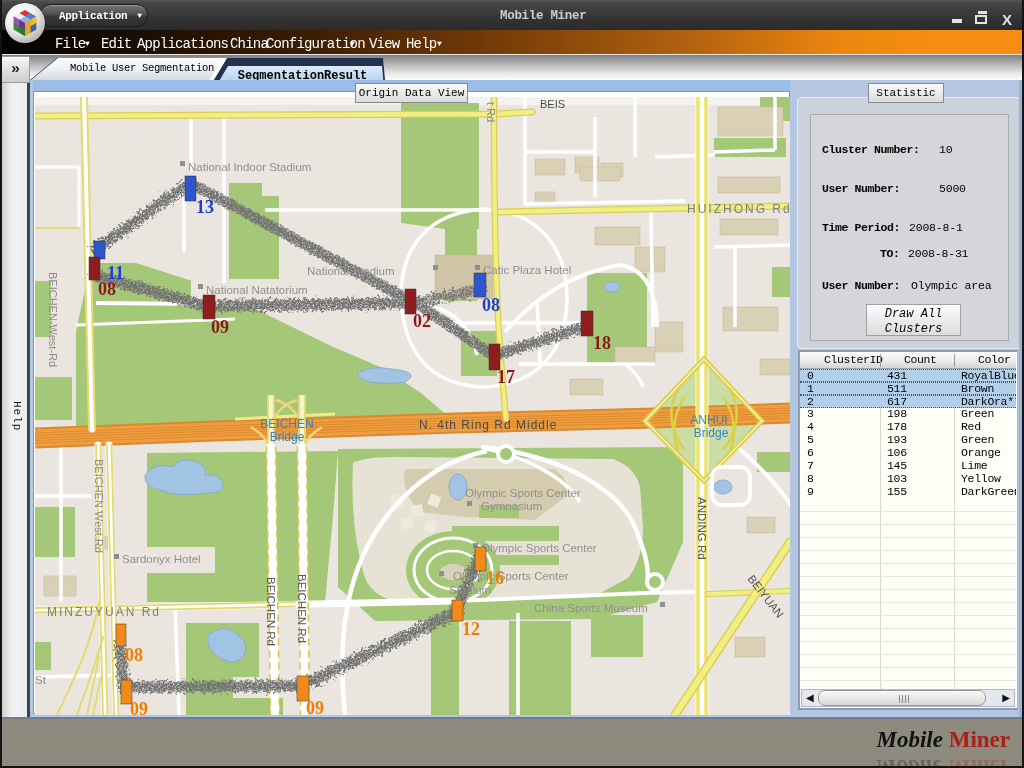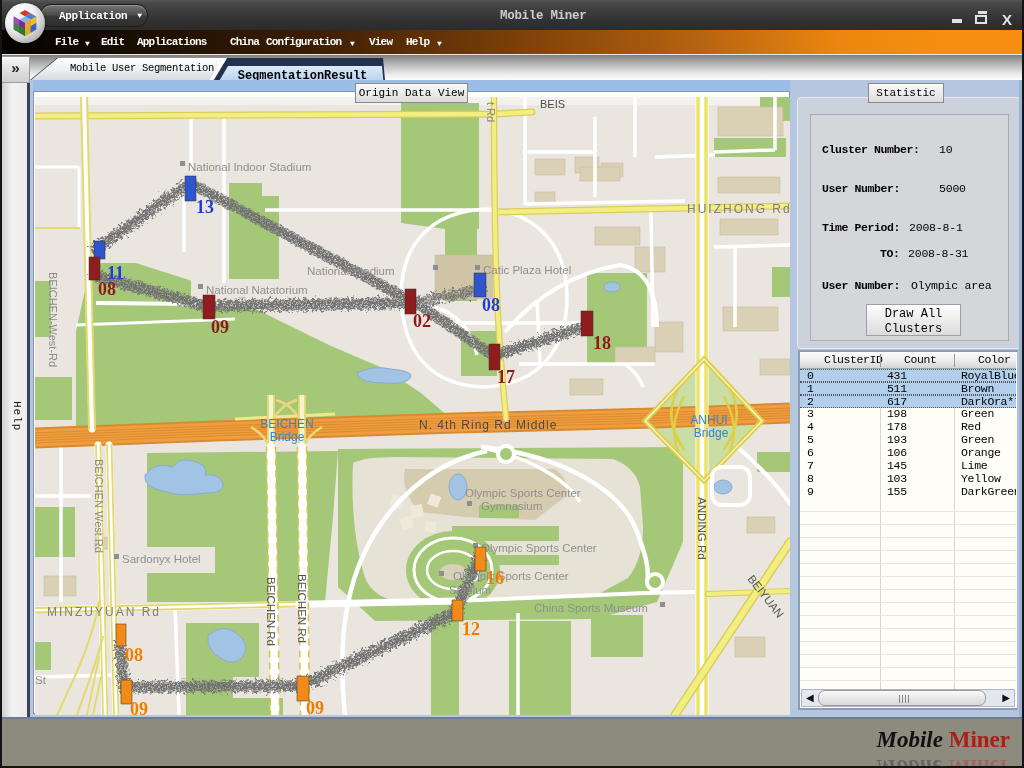--- a/index.html
+++ b/index.html
@@ -19,21 +19,21 @@
 background:radial-gradient(circle at 35% 30%,#ffffff 0,#f0f0f0 40%,#b8b8b8 75%,#8a8a8a 100%);
 box-shadow:0 1px 3px rgba(0,0,0,.7);z-index:60;}
 #appbtn{position:absolute;left:40px;top:4px;width:108px;height:23px;border-radius:11px;
 background:linear-gradient(180deg,#757575 0,#4e4e4e 45%,#383838 55%,#2f2f2f 100%);
 border:1px solid #1c1c1c;box-shadow:inset 0 1px 0 rgba(255,255,255,.25);
 color:#fff;font-size:11px;font-weight:bold;letter-spacing:-0.4px;line-height:21px;padding-left:18px;z-index:50;}
 #appbtn .arr{display:inline-block;margin-left:10px;font-size:8px;vertical-align:1px;}
 
 #menubar{position:absolute;left:0;top:30px;width:1024px;height:24px;
 background:linear-gradient(90deg,#050200 0,#180c02 12%,#3a1d04 30%,#7a3f08 50%,#b56310 68%,#ec860f 82%,#f78e11 92%);}
-.mi{position:absolute;top:6px;color:#fff;font-size:11px;font-weight:bold;letter-spacing:-0.8px;}
+.mi{position:absolute;top:6px;color:#fff;font-size:14px;font-weight:normal;letter-spacing:-0.8px;}
 .ma{position:absolute;top:9px;color:#fff;font-size:8px;}
 
 #tabstrip{position:absolute;left:0;top:54px;width:1024px;height:26px;
 background:linear-gradient(180deg,#7e7e7e 0,#b4b4b4 35%,#e9e9e9 75%,#fdfdfd 100%);border-top:1px solid #e8e8e8;}
 #chevbox{position:absolute;left:1px;top:56px;width:29px;height:27px;
 background:linear-gradient(180deg,#f8f8f8 0,#e0e0e0 50%,#cfcfcf 100%);border:1px solid #9a9a9a;
 color:#222;font-size:15px;font-weight:bold;text-align:center;line-height:25px;}
 .tabshape{position:absolute;top:58px;height:22px;}
 #tab1bg{left:30px;width:216px;background:#23304e;
 clip-path:polygon(27px 0,215px 0,216px 22px,0 22px);}
@@ -58,21 +58,21 @@
 #originlbl{left:325px;top:3px;width:113px;}
 #statlbl{left:838px;top:3px;width:76px;}
 
 #statbox{position:absolute;left:767px;top:17px;width:224px;height:252px;border-radius:4px;
 background:#ccd2dc;border:1px solid #e8ecf2;}
 #statinner{position:absolute;left:12px;top:16px;width:199px;height:227px;background:#d5d6d9;border:1px solid #a8aab0;}
 .sl{position:absolute;color:#000;font-size:11.5px;font-weight:bold;letter-spacing:-0.4px;white-space:nowrap;}
 .sv{position:absolute;color:#000;font-size:11.5px;letter-spacing:-0.2px;white-space:nowrap;}
 #drawbtn{position:absolute;left:55px;top:189px;width:95px;height:32px;
 background:linear-gradient(180deg,#fdfdfd 0,#ececec 50%,#dcdcdc 100%);border:1px solid #9aa0aa;
-color:#000;font-size:12px;text-align:center;line-height:15px;padding-top:2px;}
+color:#000;font-size:12px;text-align:center;line-height:15px;padding-top:2px;font-style:italic;}
 
 #tablewrap{position:absolute;left:768px;top:270px;width:220px;height:360px;background:#fffef6;
 border:2px solid #8d9cb5;border-right:1px solid #aab6c8;}
 #thead{position:absolute;left:0;top:0;width:216px;height:17px;
 background:linear-gradient(180deg,#fdfdfd 0,#ececec 55%,#d5d5d5 100%);border-bottom:1px solid #9aa;
 color:#000;font-size:11.5px;letter-spacing:-0.4px;}
 .th{position:absolute;top:1px;margin-left:17px;}
 .colline{position:absolute;top:0;width:1px;height:338px;background:#d8d8cc;}
 .rowline{position:absolute;left:0;width:216px;height:1px;background:#e6e6da;}
 .trow{position:absolute;left:0;width:216px;height:13px;font-size:11.5px;color:#000;letter-spacing:-0.3px;overflow:hidden;}

